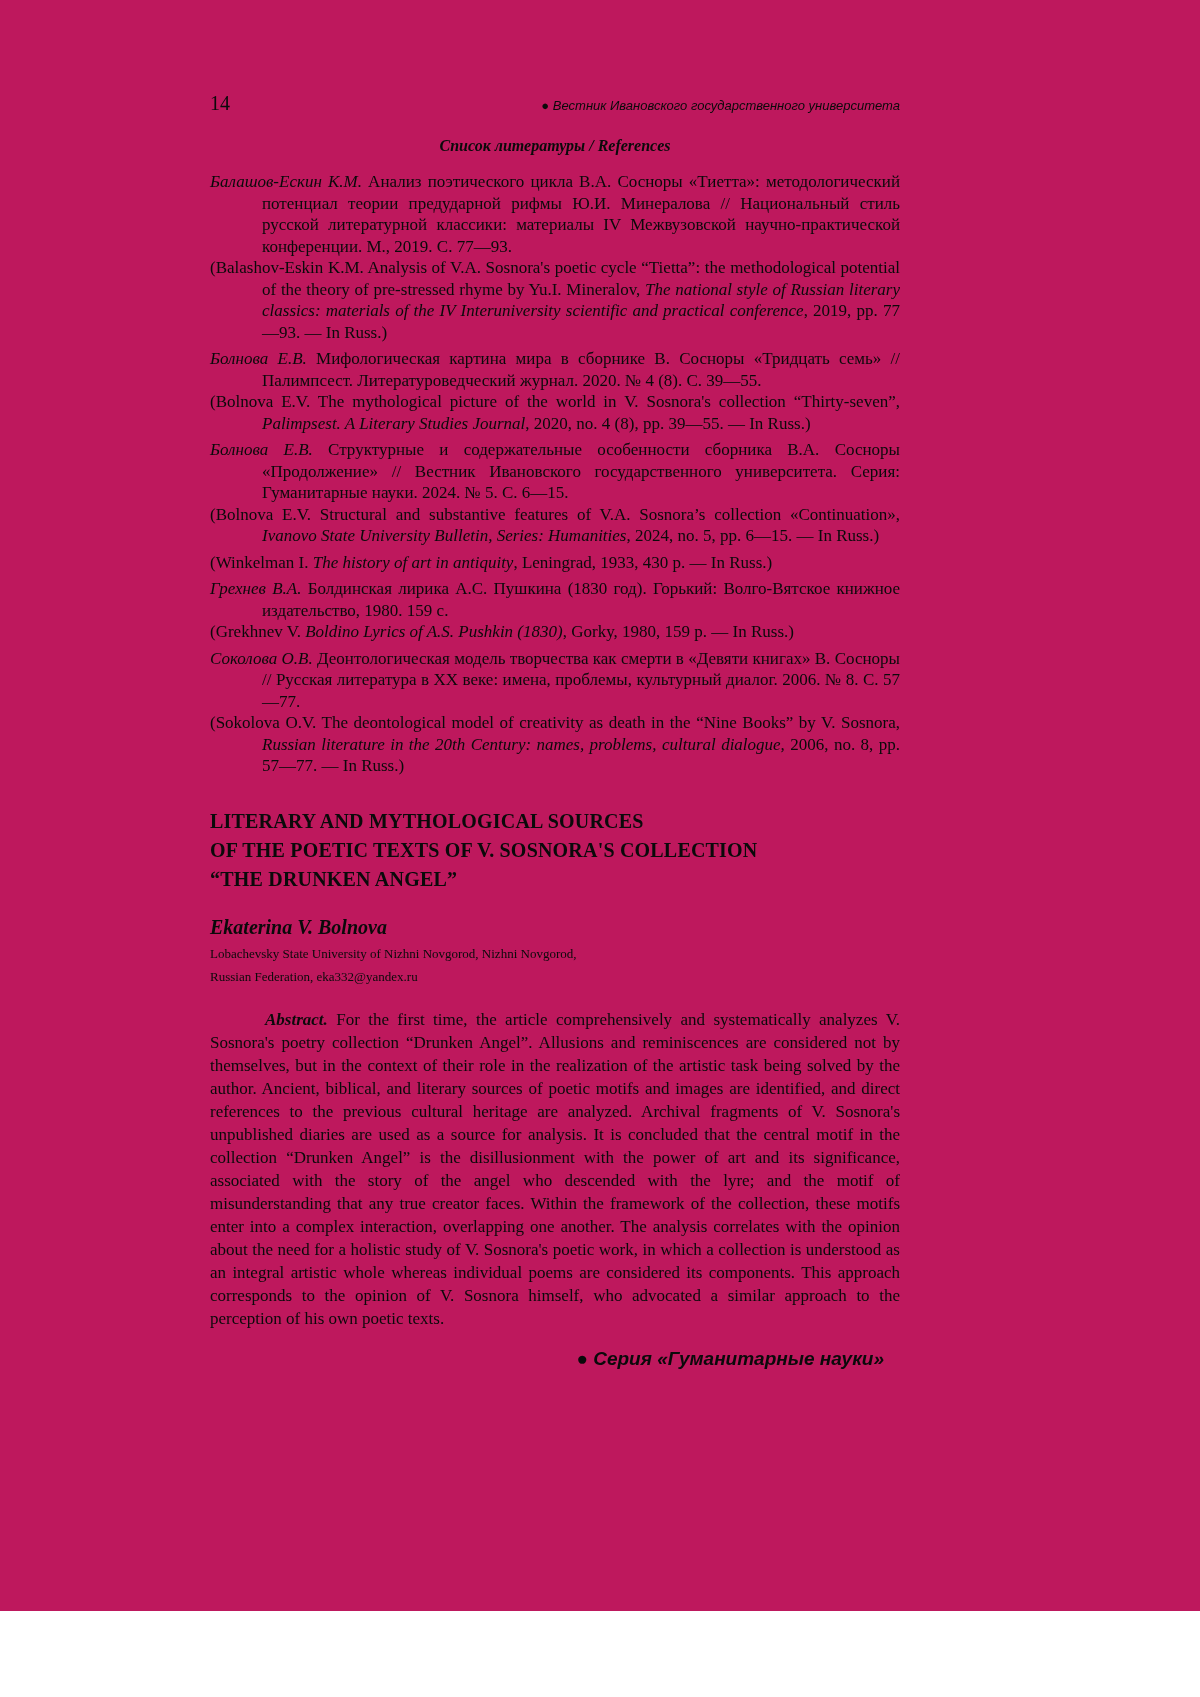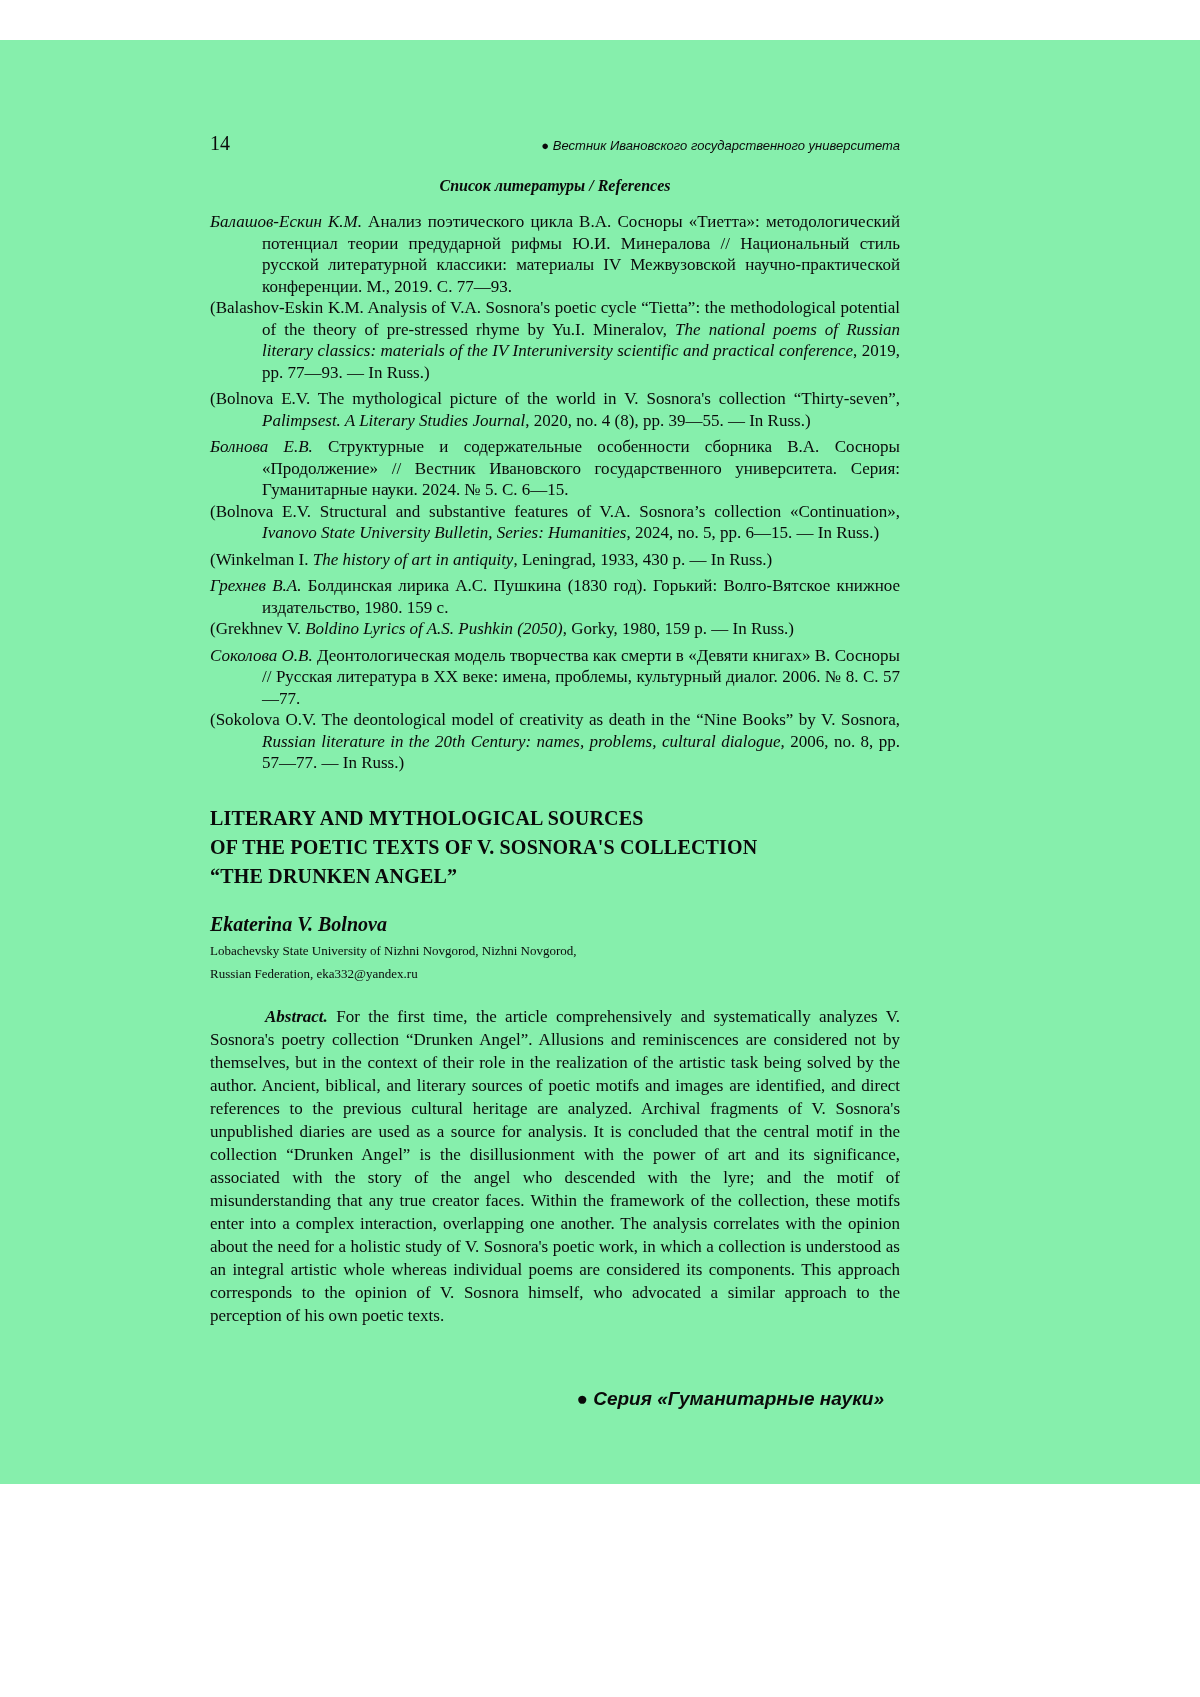--- a/index.html
+++ b/index.html
@@ -1,26 +1,25 @@
 <!DOCTYPE html>
 <html lang="ru"><head>
 <meta charset="utf-8">
 <style>
   html, body { margin: 0; padding: 0; background: #ffffff; }
   .page {
     position: relative;
     width: 1200px;
-    height: 1444px;
-    background: #86efac;
+    height: 1611px;
+    background: #be185d;
     color: #0a0a0a;
     font-family: "Liberation Serif", "DejaVu Serif", serif;
     padding: 92px 300px 0 210px;
     box-sizing: border-box;
     overflow: hidden;
-    margin-top: 40px;
   }
   
   .running-head {
     display: flex;
     justify-content: space-between;
     align-items: baseline;
   }
   .page-num { font-size: 20px; }
   .head-title {
     font-family: "Liberation Sans", "DejaVu Sans", sans-serif;
@@ -92,35 +91,36 @@
   <header class="running-head">
     <span class="page-num">14</span>
     <span class="head-title">● Вестник Ивановского государственного университета</span>
   </header>
 
   <h2 class="refs-heading">Список литературы / References</h2>
 
   <div class="refs" id="refs">
       <div class="ref-pair">
         <p class="ref"><i>Балашов-Ескин К.М.</i><span> Анализ поэтического цикла В.А. Сосноры «Тиетта»: методологический потенциал теории предударной рифмы Ю.И. Минералова // Национальный стиль русской литературной классики: материалы IV Межвузовской научно-практической конференции. М., 2019. С. 77—93.</span></p>
-        <p class="ref"><span>(Balashov-Eskin K.M. Analysis of V.A. Sosnora's poetic cycle “Tietta”: the methodological potential of the theory of pre-stressed rhyme by Yu.I. Mineralov, </span><i>The national poems of Russian literary classics: materials of the IV Interuniversity scientific and practical conference</i><span>, 2019, pp. 77—93. — In Russ.)</span></p>
+        <p class="ref"><span>(Balashov-Eskin K.M. Analysis of V.A. Sosnora's poetic cycle “Tietta”: the methodological potential of the theory of pre-stressed rhyme by Yu.I. Mineralov, </span><i>The national style of Russian literary classics: materials of the IV Interuniversity scientific and practical conference</i><span>, 2019, pp. 77—93. — In Russ.)</span></p>
       </div>
       <div class="ref-pair">
+        <p class="ref"><i>Болнова Е.В.</i><span> Мифологическая картина мира в сборнике В. Сосноры «Тридцать семь» // Палимпсест. Литературоведческий журнал. 2020. № 4 (8). С. 39—55.</span></p>
         <p class="ref"><span>(Bolnova E.V. The mythological picture of the world in V. Sosnora's collection “Thirty-seven”, </span><i>Palimpsest. A Literary Studies Journal</i><span>, 2020, no. 4 (8), pp. 39—55. — In Russ.)</span></p>
       </div>
       <div class="ref-pair">
         <p class="ref"><i>Болнова Е.В.</i><span> Структурные и содержательные особенности сборника В.А. Сосноры «Продолжение» // Вестник Ивановского государственного университета. Серия: Гуманитарные науки. 2024. № 5. С. 6—15.</span></p>
         <p class="ref"><span>(Bolnova E.V. Structural and substantive features of V.A. Sosnora’s collection «Continuation», </span><i>Ivanovo State University Bulletin, Series: Humanities</i><span>, 2024, no. 5, pp. 6—15. — In Russ.)</span></p>
       </div>
       <div class="ref-pair">
         <p class="ref"><span>(Winkelman I. </span><i>The history of art in antiquity</i><span>, Leningrad, 1933, 430 p. — In Russ.)</span></p>
       </div>
       <div class="ref-pair">
         <p class="ref"><i>Грехнев В.А.</i><span> Болдинская лирика А.С. Пушкина (1830 год). Горький: Волго-Вятское книжное издательство, 1980. 159 с.</span></p>
-        <p class="ref"><span>(Grekhnev V. </span><i>Boldino Lyrics of A.S. Pushkin (2050)</i><span>, Gorky, 1980, 159 p. — In Russ.)</span></p>
+        <p class="ref"><span>(Grekhnev V. </span><i>Boldino Lyrics of A.S. Pushkin (1830)</i><span>, Gorky, 1980, 159 p. — In Russ.)</span></p>
       </div>
       <div class="ref-pair">
         <p class="ref"><i>Соколова О.В.</i><span> Деонтологическая модель творчества как смерти в «Девяти книгах» В. Сосноры // Русская литература в XX веке: имена, проблемы, культурный диалог. 2006. № 8. С. 57—77.</span></p>
         <p class="ref"><span>(Sokolova O.V. The deontological model of creativity as death in the “Nine Books” by V. Sosnora, </span><i>Russian literature in the 20th Century: names, problems, cultural dialogue,</i><span> 2006, no. 8, pp. 57—77. — In Russ.)</span></p>
       </div>
     </div>
 
   <h1 class="article-title"><span>LITERARY AND MYTHOLOGICAL SOURCES</span><br><span>OF THE POETIC TEXTS OF V. SOSNORA'S COLLECTION</span><br><span>“THE DRUNKEN ANGEL”</span></h1>
 
   <p class="author">Ekaterina V. Bolnova</p>

